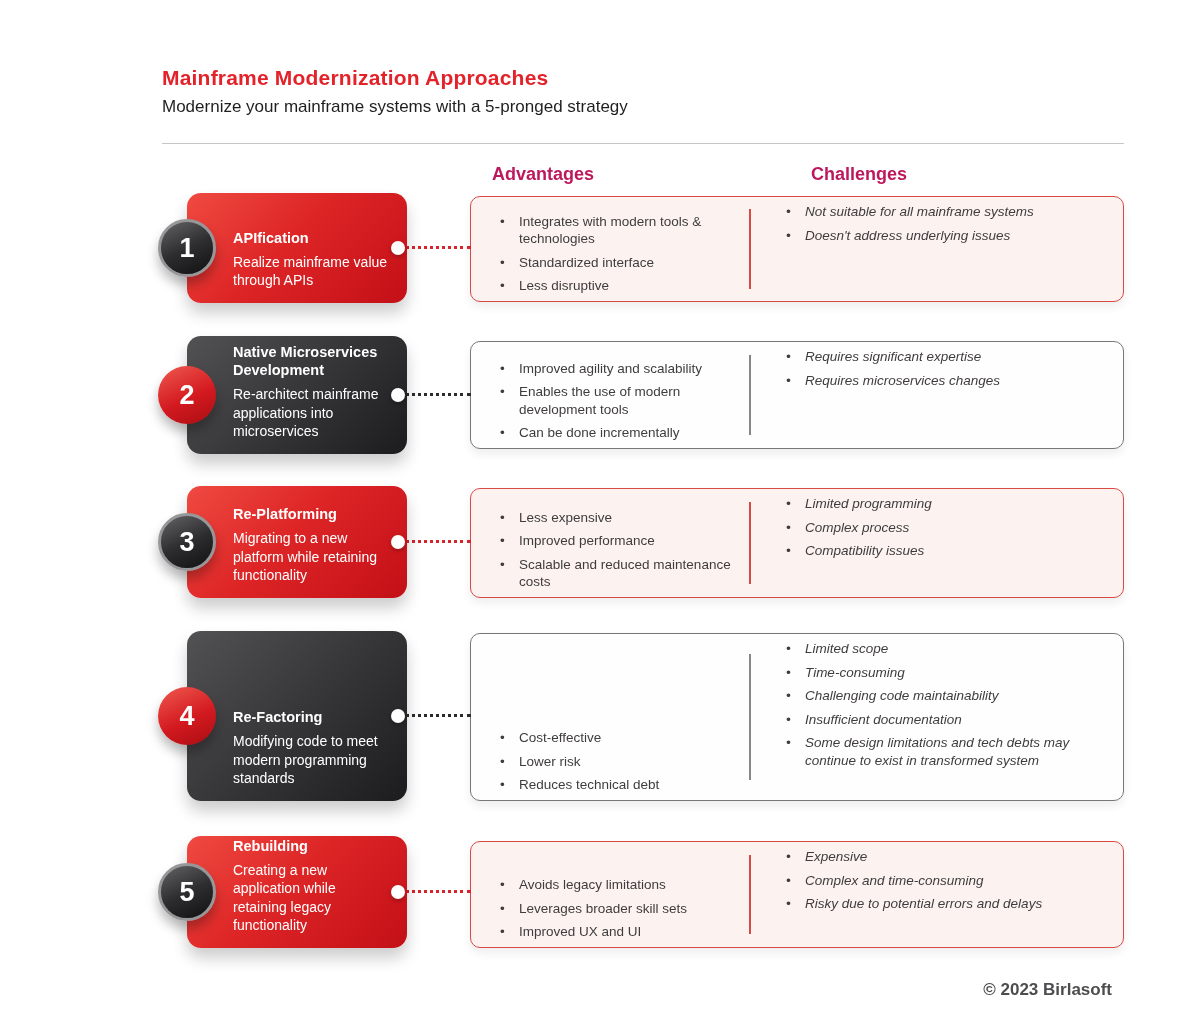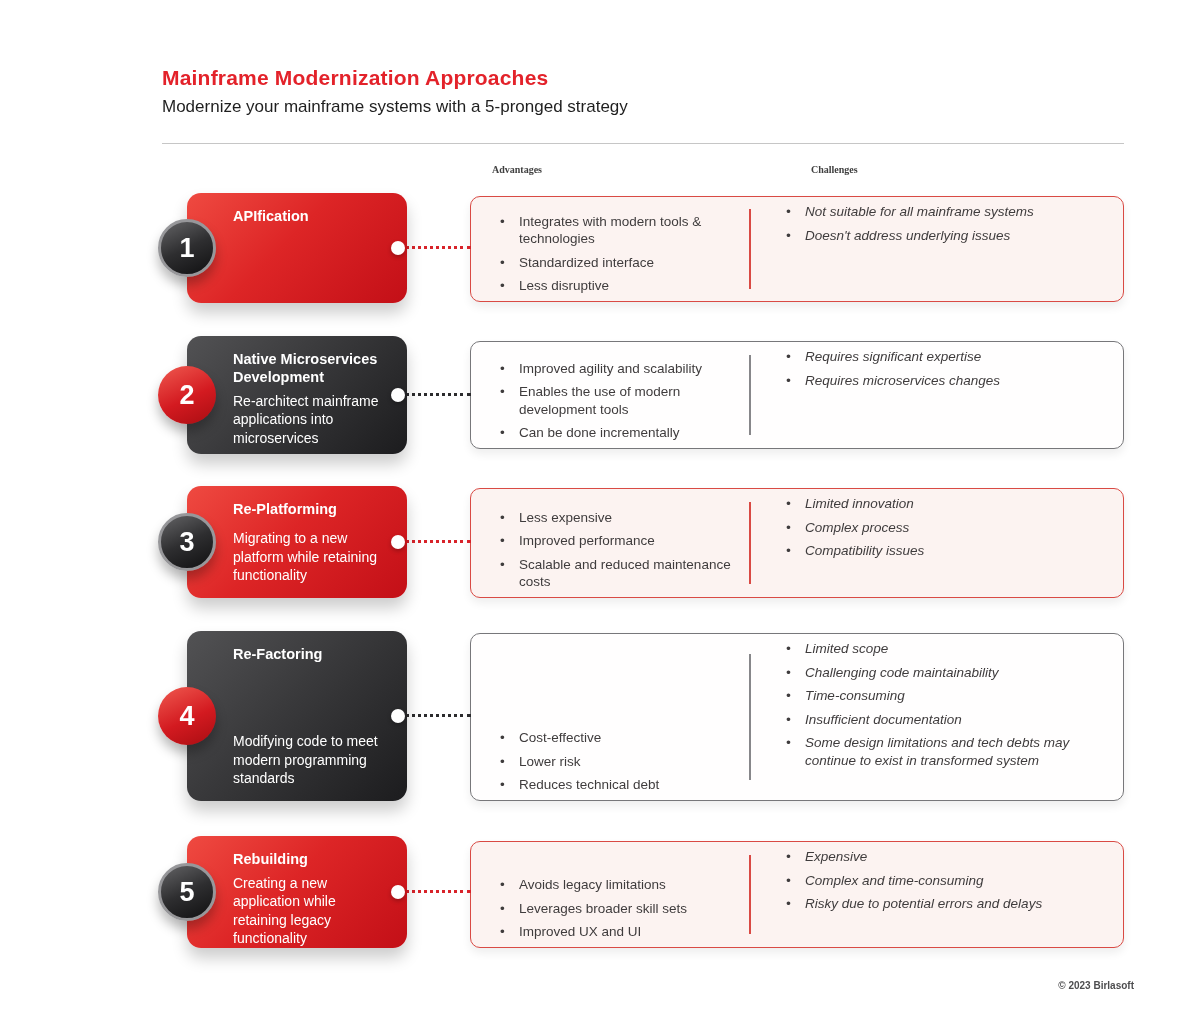--- a/index.html
+++ b/index.html
@@ -3,33 +3,33 @@
 <meta charset="utf-8">
 <style>
   * { margin:0; padding:0; box-sizing:border-box; }
   body { background:#ffffff; font-family:"Liberation Sans", sans-serif; }
   .page { position:relative; width:1200px; height:1020px; background:#ffffff; overflow:hidden;margin-left:42px; }
 
   .page-title { position:absolute; left:120px; top:66px; font-size:21px; font-weight:bold; color:#e3222a; letter-spacing:0.2px; }
   .page-subtitle { position:absolute; left:120px; top:97px; font-size:17px; color:#1f1f1f; }
   .header-rule { position:absolute; left:120px; top:143px; width:962px; height:1px; background:#c6c6c6; }
 
-  .col-head { position:absolute; top:164px; font-size:10px; font-weight:bold; color:#404040;font-family:Liberation Serif, serif; }
+  .col-head { position:absolute; top:164px; font-size:18px; font-weight:bold; color:#be185d; }
   .col-head.adv { left:450px; }
   .col-head.cha { left:769px; }
 
   .row { position:absolute; left:0; width:1200px; }
   #row1 { top:193px; height:110px; }
   #row2 { top:336px; height:118px; }
   #row3 { top:486px; height:112px; }
   #row4 { top:631px; height:170px; }
   #row5 { top:836px; height:112px; }
 
   .card { position:absolute; left:145px; width:220px; height:100%; border-radius:14px;
-          padding:14px 18px 14px 46px; display:flex; flex-direction:column; justify-content:space-between;
+          padding:14px 18px 14px 46px; display:flex; flex-direction:column; justify-content:flex-end;
           box-shadow:0 10px 16px rgba(0,0,0,0.20); z-index:2; }
   .card-title { font-size:14.5px; font-weight:bold; color:#ffffff; line-height:1.25; margin-bottom:6px; }
   .card-desc { font-size:14px; color:#ffffff; line-height:1.3; }
 
   .step { position:absolute; left:116px; top:50%; margin-top:-29px; width:58px; height:58px; border-radius:50%;
           display:flex; align-items:center; justify-content:center; color:#ffffff; font-weight:bold;
           font-size:27px; z-index:3; box-shadow:0 8px 12px rgba(0,0,0,0.28); }
 
   .dot  { position:absolute; left:349px; top:50%; margin-top:-7px; width:14px; height:14px;
           background:#ffffff; border-radius:50%; z-index:4; box-shadow:0 2px 4px rgba(0,0,0,0.25); }
@@ -58,38 +58,39 @@
   .theme-red .panel { background:#fcf3f1; border:1.5px solid #d94a44; }
   .theme-red .vdiv { background:#d94a44; }
 
   
   .theme-dark .card { background:linear-gradient(135deg,#525254 0%,#39393b 45%,#1c1c1e 100%); }
   .theme-dark .step { background:linear-gradient(155deg,#f05a50 0%,#d31a20 55%,#a90d12 100%); }
   .theme-dark .link { border-color:#2b2b2d; }
   .theme-dark .panel { background:#fffefe; border:1px solid #77777a; }
   .theme-dark .vdiv { background:#87878a; }
 
-  .footer { position:absolute; right:108px; top:980px; font-size:10px; font-weight:bold; color:#4d4d4f; }
+  .footer { position:absolute; right:130px; top:980px; font-size:17px; font-weight:bold; color:#4d4d4f; }
 </style>
 </head>
 <body>
 
 <div class="page">
 
   <div class="page-title">Mainframe Modernization Approaches</div>
   <div class="page-subtitle">Modernize your mainframe systems with a 5-pronged strategy</div>
   <div class="header-rule"></div>
 
   <div class="col-head adv">Advantages</div>
   <div class="col-head cha">Challenges</div>
 
   <div class="row theme-red" id="row1">
     <div class="step">1</div>
     <div class="card">
       <div class="card-title">APIfication</div>
+      <div class="card-desc">Realize mainframe value through APIs</div>
     </div>
     <div class="dot"></div>
     <div class="link"></div>
     <div class="panel">
       <div class="adv">
         <ul>
           <li>Integrates with modern tools &amp; technologies</li>
           <li>Standardized interface</li>
           <li>Less disruptive</li>
         </ul>
@@ -142,21 +143,21 @@
       <div class="adv">
         <ul>
           <li>Less expensive</li>
           <li>Improved performance</li>
           <li>Scalable and reduced maintenance costs</li>
         </ul>
       </div>
       <div class="vdiv"></div>
       <div class="cha">
         <ul>
-          <li>Limited innovation</li>
+          <li>Limited programming</li>
           <li>Complex process</li>
           <li>Compatibility issues</li>
         </ul>
       </div>
     </div>
   </div>
 
   <div class="row theme-dark" id="row4">
     <div class="step">4</div>
     <div class="card">
@@ -170,22 +171,22 @@
         <ul>
           <li>Cost-effective</li>
           <li>Lower risk</li>
           <li>Reduces technical debt</li>
         </ul>
       </div>
       <div class="vdiv"></div>
       <div class="cha">
         <ul>
           <li>Limited scope</li>
+          <li>Time-consuming</li>
           <li>Challenging code maintainability</li>
-          <li>Time-consuming</li>
           <li>Insufficient documentation</li>
           <li>Some design limitations and tech debts may continue to exist in transformed system</li>
         </ul>
       </div>
     </div>
   </div>
 
   <div class="row theme-red" id="row5">
     <div class="step">5</div>
     <div class="card">

